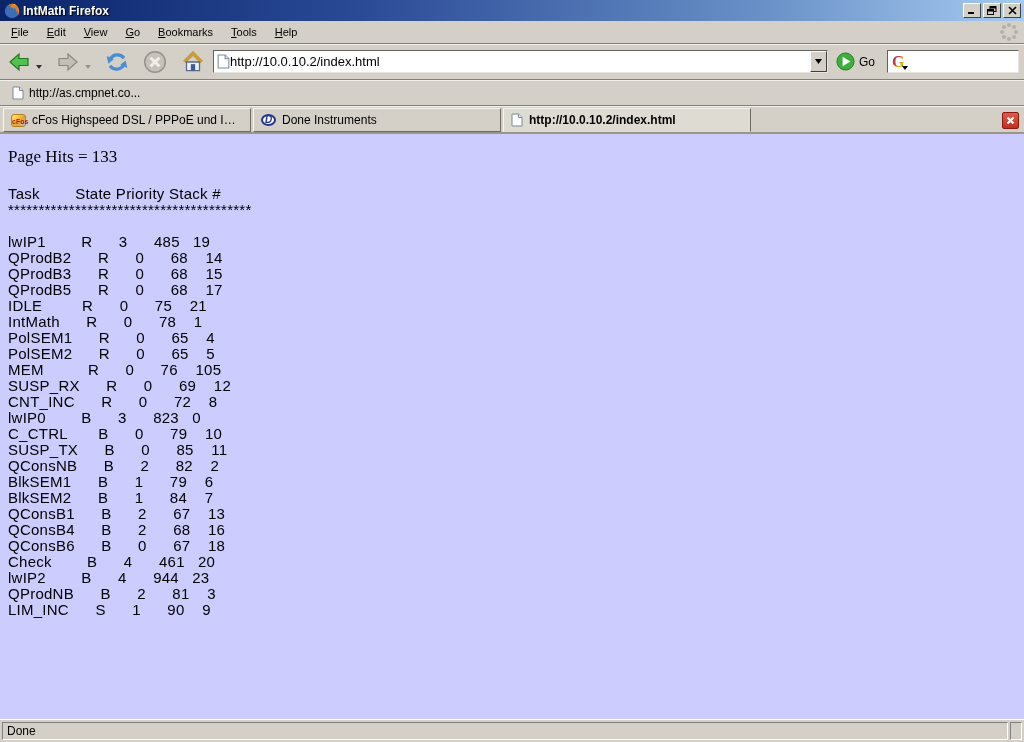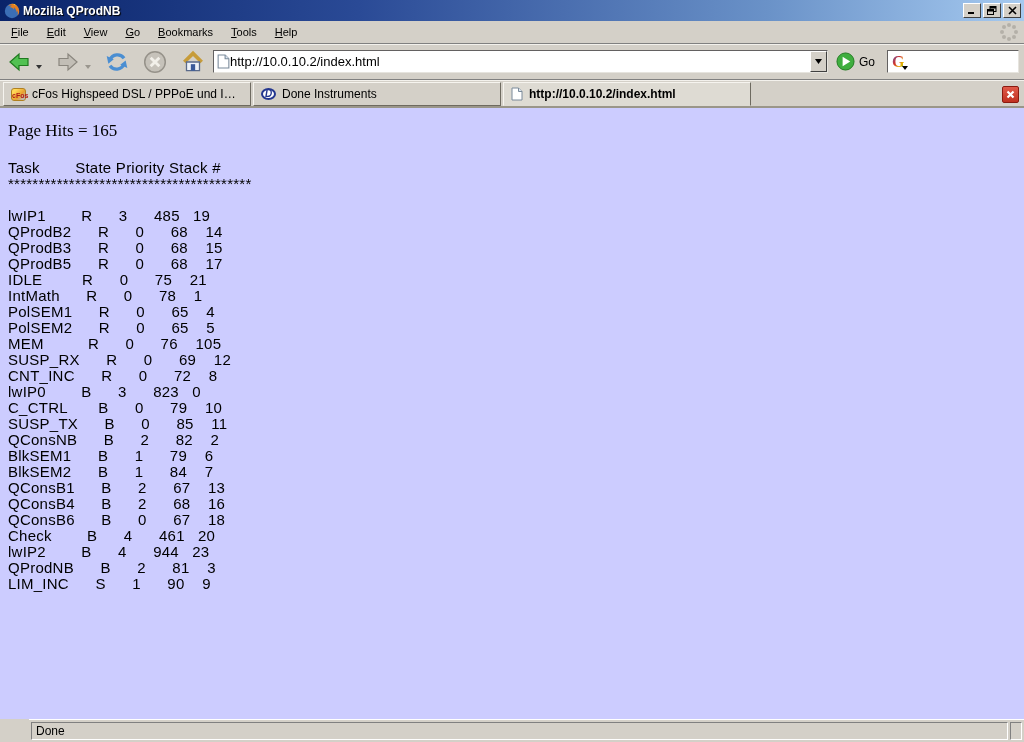--- a/index.html
+++ b/index.html
@@ -61,42 +61,42 @@
   .tabclose { width:17px; height:17px; margin:0 2px 3px 0; background:linear-gradient(#e05a4a,#c03020);
     border:1px solid #8a1a10; border-radius:2px; display:flex; align-items:center; justify-content:center; }
 
   
   .content { flex:1; background:var(--pagebg,#ccccff); overflow:hidden; padding:13px 8px 0 8px; }
   .page-hits { font-family:"Liberation Serif", serif; font-size:17px; color:#000; margin:0 0 19px 0; }
   .task-pre { font-family:Liberation Sans, sans-serif; font-size:15px; line-height:16px; color:#000; letter-spacing:0.25px; }
 
   
   .statusbar { height:23px; display:flex; align-items:stretch; gap:2px; padding:2px 2px; flex:0 0 auto;
-    background:#d4d0c8; border-top:1px solid #fff;margin-left:29px; }
+    background:#d4d0c8; border-top:1px solid #fff; }
   .status-panel { flex:1; border:1px solid; border-color:#808080 #fff #fff #808080; display:flex;
     align-items:center; padding-left:4px; font-size:12px; color:#000; }
   .status-grip { width:12px; border:1px solid; border-color:#808080 #fff #fff #808080; }
 
   .dynon { width:15px; height:12px; border:2px solid #23368f; border-radius:50%; color:#23368f;
     font-weight:bold; font-style:italic; font-size:10px; line-height:8px; text-align:center; background:#fff; flex:0 0 auto; }
   .cfos { width:15px; height:13px; border-radius:3px; background:linear-gradient(135deg,#ffd858 20%,#e8a030 60%,#b0c4e8);
     color:#b01818; font-weight:bold; font-size:7px; line-height:13px; text-align:center; flex:0 0 auto; border:1px solid #b08020; }
 </style>
 </head>
 <body style="--pagebg: #ccccff; --chrome: #d4d0c8; --tb1: #0a246a; --tb2: #a6caf0;">
 
 <div class="window">
 
   <div class="titlebar">
     <svg class="fx" viewBox="0 0 16 16">
       <circle cx="8" cy="8" r="7.2" fill="#3b6eb5"></circle>
       <path d="M8 .8a7.2 7.2 0 0 1 7.2 7.2c0 2-.8 3.6-1.6 4.4.5-2.2.2-4-.9-5.4.2 1-.1 1.7-.6 2.2.3-2.3-.8-4.2-2.5-5.2.6 1 .7 1.9.3 2.5C9.3 5 7.7 4 5.6 4.2c1-.8 1.6-1.2 2.4-1.4-1.5-.5-3.3 0-4.6 1.2A7.2 7.2 0 0 1 8 .8z" fill="#e87d1e"></path>
       <path d="M8 .8a7.2 7.2 0 0 1 5 2.1c-1.3-.7-2.6-1-3.9-.8.8-.6 1-.9 1.4-1.1A7 7 0 0 0 8 .8z" fill="#ffcc33"></path>
     </svg>
-    <span class="title-text">Mozilla QProdNB</span>
+    <span class="title-text">IntMath Firefox</span>
     <span class="winbtns">
       <span class="winbtn">
         <svg width="10" height="9" viewBox="0 0 10 9">
             <rect x="1" y="6" width="6" height="2" fill="#000"></rect>
           </svg>
       </span>
       <span class="winbtn">
         <svg width="10" height="9" viewBox="0 0 10 9">
           <rect x="3" y="0.5" width="6" height="5" fill="none" stroke="#000"></rect>
             <rect x="3" y="0.5" width="6" height="2" fill="#000"></rect>
@@ -203,20 +203,29 @@
               <stop offset="1" stop-color="#2e9a2e"></stop>
           </linearGradient>
         </defs>
         <text x="2" y="14" font-family="Liberation Serif, serif" font-size="16" font-weight="bold" fill="url(#gg)">G</text>
         <polygon points="12,13 18,13 15,17" fill="#000"></polygon>
       </svg>
       <input type="text" value="" style="">
     </div>
   </div>
 
+  <div class="bookmarksbar">
+    <span class="bookmark">
+      <svg width="12" height="14" viewBox="0 0 12 14">
+        <path d="M1 1 h6.5 L11 4.5 V13 H1 Z" fill="#fff" stroke="#7a8a9a"></path>
+        <path d="M7.5 1 V4.5 H11" fill="#dce6f2" stroke="#7a8a9a"></path>
+      </svg>
+      <span>http://as.cmpnet.co...</span>
+    </span>
+  </div>
 
   <div class="tabbar">
     <span id="tabs-host" style="display:flex;">
         <span class="tab">
           <span class="cfos">cFos</span>
           <span class="tlabel">cFos Highspeed DSL / PPPoE und ISDN CAP...</span>
         </span>
         <span class="tab">
           <span class="dynon">D</span>
           <span class="tlabel">Done Instruments</span>
@@ -233,21 +242,21 @@
       </span>
     <span class="tab-spacer"></span>
     <span class="tabclose">
       <svg width="9" height="9" viewBox="0 0 9 9">
           <path d="M1.5 1.5l6 6M7.5 1.5l-6 6" stroke="#fff" stroke-width="2.2"></path>
         </svg>
     </span>
   </div>
 
   <div class="content">
-    <p class="page-hits">Page Hits = 165</p>
+    <p class="page-hits">Page Hits = 133</p>
     <pre class="task-pre" id="task-pre">Task        State Priority Stack #
 ****************************************
 
 lwIP1        R      3      485   19
 QProdB2      R      0      68    14
 QProdB3      R      0      68    15
 QProdB5      R      0      68    17
 IDLE         R      0      75    21
 IntMath      R      0      78    1
 PolSEM1      R      0      65    4

